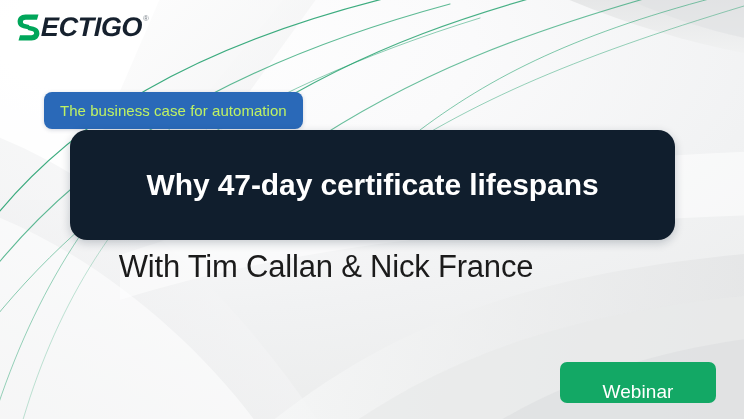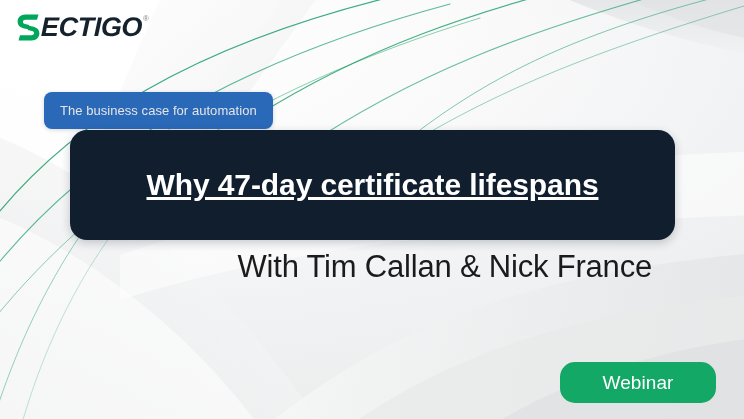--- a/index.html
+++ b/index.html
@@ -70,22 +70,22 @@
     height: 37px;
     padding: 0 16px 0 16px;
     display: flex;
     align-items: center;
     background: #2a69b8;
     border-radius: 8px;
     box-shadow: 0 1px 4px rgba(20,40,70,0.18);
     z-index: 3;
   }
   .eyebrow-text {
-    color: #e5e5e5;
-    font-size: 13px;
+    color: #bef264;
+    font-size: 15px;
     line-height: 22px;
     font-weight: 400;
     letter-spacing: 0.05px;
     white-space: nowrap;
   }
 
   
   .headline-panel {
     position: absolute;
     left: 70px;
@@ -101,49 +101,48 @@
     z-index: 4;
   }
   .headline-text {
     color: #ffffff;
     font-size: 30px;
     font-weight: 700;
     line-height: 36px;
     text-align: center;
     letter-spacing: -0.1px;
     padding: 0 16px;
-    text-decoration: underline;
   }
 
   
   .presenters {
     position: absolute;
     left: 0;
     top: 248px;
     width: 652px;
-    text-align: right;
+    text-align: center;
     color: #1b1b1b;
     font-size: 31px;
     line-height: 38px;
     font-weight: 400;
     letter-spacing: -0.2px;
     z-index: 3;
   }
 
   
   .webinar-pill {
     position: absolute;
     left: 560px;
     top: 362px;
     width: 156px;
     height: 41px;
     background: #13a865;
-    border-radius: 15px;
-    display: flex;
-    align-items: center;
+    border-radius: 7px;
+    display: flex;
+    align-items: flex-end;
     justify-content: center;
     z-index: 3;
   }
   .webinar-text {
     color: #ffffff;
     font-size: 19px;
     line-height: 22px;
     font-weight: 400;
     letter-spacing: 0.1px;
   }

